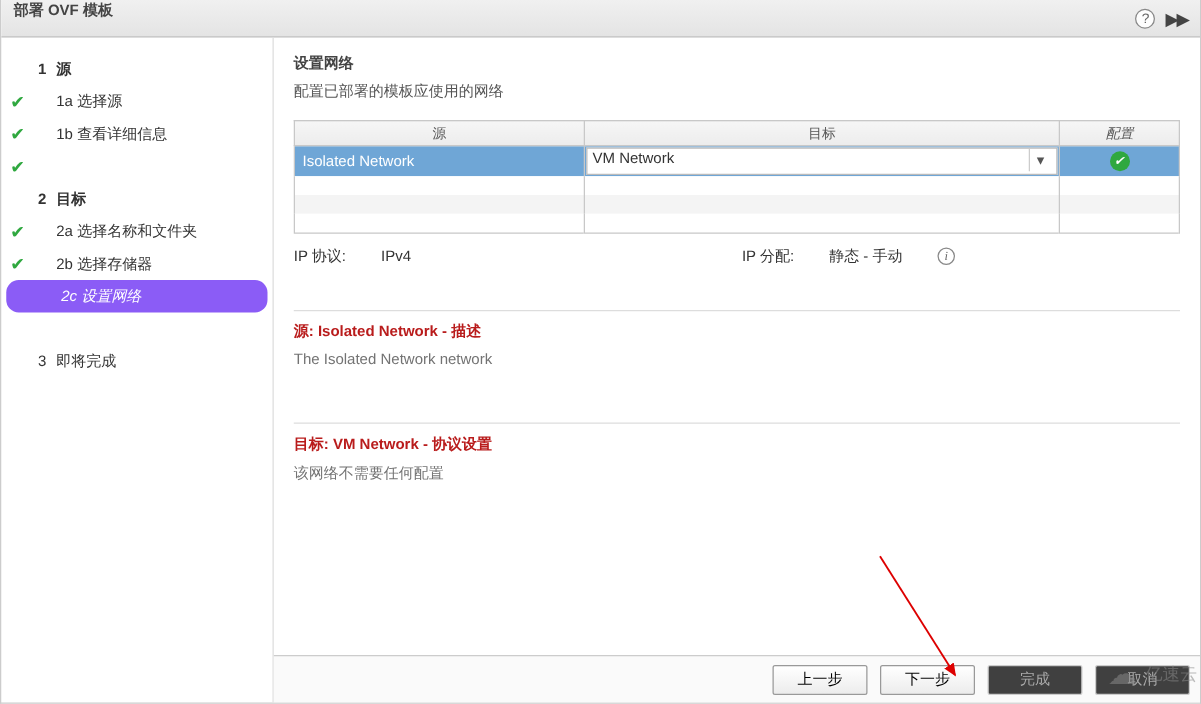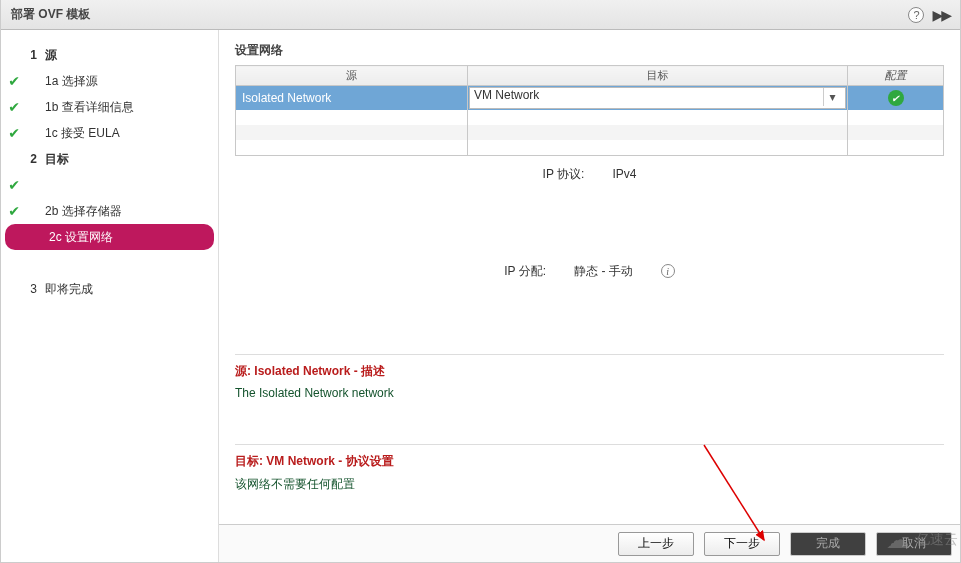--- a/index.html
+++ b/index.html
@@ -14,21 +14,20 @@
     position: relative;
     border: 1px solid #ccc;
     border-top: none;
   }
   
   .titlebar {
     height: 30px;
     background: linear-gradient(#f0f0f0, #e4e4e4);
     border-bottom: 1px solid #bbb;
     display: flex;
-    align-items: center;
     padding: 0 10px;
     justify-content: space-between;
   }
   .titlebar .title { font-weight: bold; color: #444; }
   .titlebar .right-icons { display: flex; gap: 8px; align-items: center; }
   .help-icon {
     width: 16px; height: 16px; border: 1px solid #888; border-radius: 50%;
     display: inline-flex; align-items: center; justify-content: center;
     font-size: 11px; color: #666; background: #fdfdfd;
   }
@@ -66,24 +65,25 @@
     flex: 1;
   }
   .sidebar .step.child .label {
     padding-left: 22px;
     font-weight: normal;
   }
   .sidebar .step.parent .num {
     width: 18px; text-align: right; padding-right: 4px;
   }
   .sidebar .step.active {
-    background: #be185d;
+    background: #8b5cf6;
     color: #fff;
     border-radius: 10px;
     margin: 0 4px;
+    font-style: italic;
   }
   .sidebar .step.active .check { visibility: hidden; }
   
   .content {
     flex: 1;
     padding: 12px 16px 0 16px;
     display: flex;
     flex-direction: column;
     position: relative;
   }
@@ -143,34 +143,33 @@
     color: #fff; font-size: 10px;
     margin: 0 auto;
   }
   
   .ip-row {
     display: flex;
     margin-top: 10px;
     gap: 40px;
     align-items: center;
     color: #333;
-    flex-direction: column;
   }
   .ip-row .block { display: flex; gap: 28px; align-items: center; }
   .ip-row .info {
     width: 14px; height:14px; border:1px solid #888; border-radius:50%;
     display:inline-flex; align-items:center; justify-content:center;
     font-size:10px; color:#666; font-style: italic; font-family: serif;
   }
   
   .section-sep {
     border:none; border-top:1px solid #ddd; margin:34px 0 8px 0;
   }
   .section-title { font-weight: bold; color:#b91c1c; margin-bottom: 6px; }
-  .section-body { color:#14532d; }
+  .section-body { color:#737373; }
   
   .footer {
     position: absolute;
     bottom: 0; left: 0; right: 0;
     height: 38px;
     border-top: 1px solid #ccc;
     display: flex;
     justify-content: flex-end;
     align-items: center;
     padding: 0 8px;
@@ -234,29 +233,29 @@
     <div class="step child">
       <span class="check">✔</span>
       <span class="label"><span>1a</span> <span>选择源</span></span>
     </div>
     <div class="step child">
       <span class="check">✔</span>
       <span class="label"><span>1b</span> <span>查看详细信息</span></span>
     </div>
     <div class="step child">
       <span class="check">✔</span>
-      <span class="label"><span>1c</span> <span>接受 EULA</span></span>
     </div>
     <div class="step parent">
       <span class="check"></span>
       <span class="num">2</span>
       <span class="label">目标</span>
     </div>
     <div class="step child">
       <span class="check">✔</span>
+      <span class="label"><span>2a</span> <span>选择名称和文件夹</span></span>
     </div>
     <div class="step child">
       <span class="check">✔</span>
       <span class="label"><span>2b</span> <span>选择存储器</span></span>
     </div>
     <div class="step child active">
       <span class="check">✔</span>
       <span class="label"><span>2c</span> <span>设置网络</span></span>
     </div>
     <div class="step child">
@@ -264,20 +263,21 @@
     </div>
     <div class="step parent" style="font-weight:normal">
       <span class="check"></span>
       <span class="num">3</span>
       <span class="label">即将完成</span>
     </div>
   </div>
 
   <div class="content">
     <h2>设置网络</h2>
+    <div class="subtitle">配置已部署的模板应使用的网络</div>
 
     <table class="net-table">
       <thead>
         <tr>
           <th class="src-col">源</th>
           <th>目标</th>
           <th class="cfg-col">配置</th>
         </tr>
       </thead>
       <tbody>

